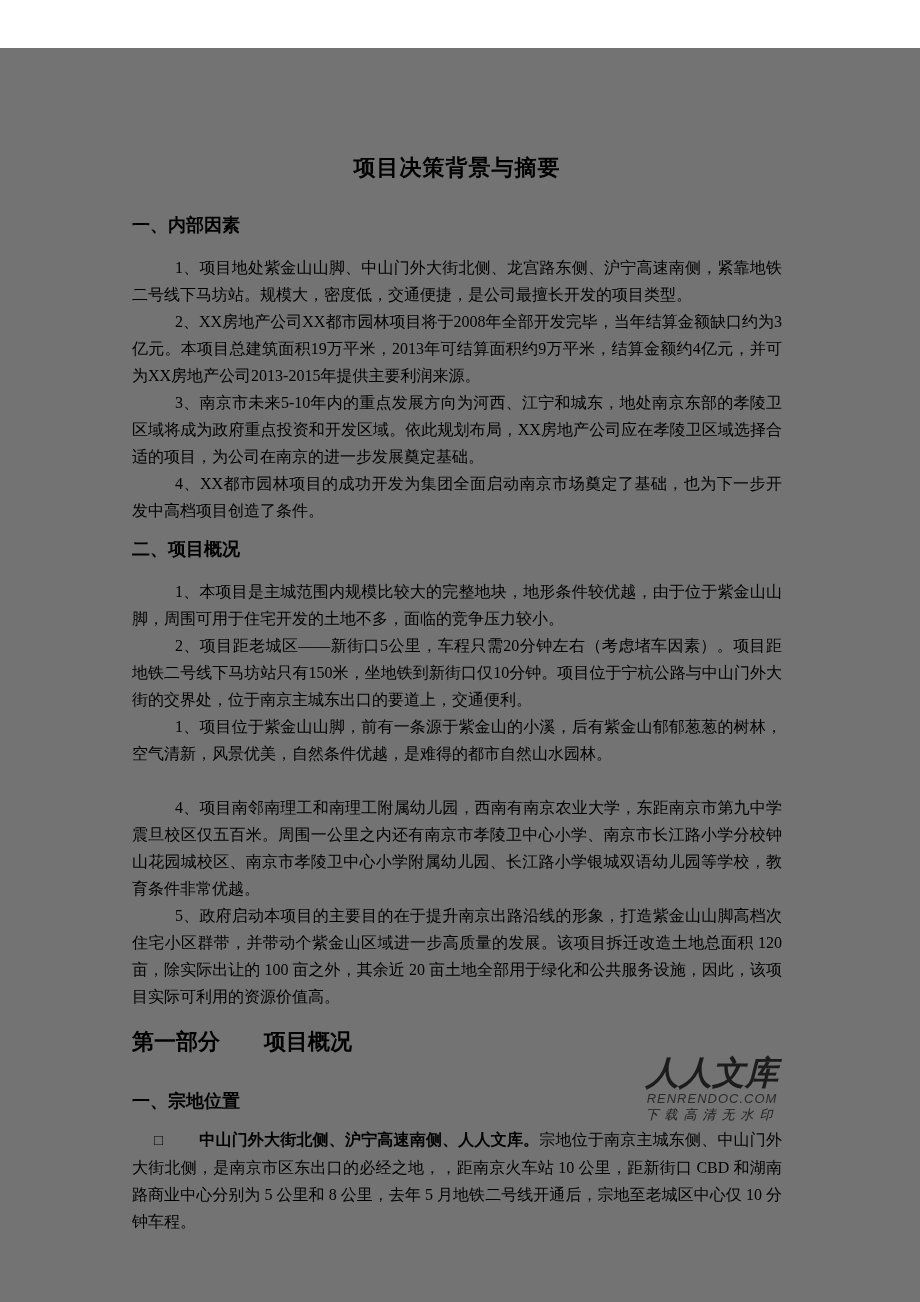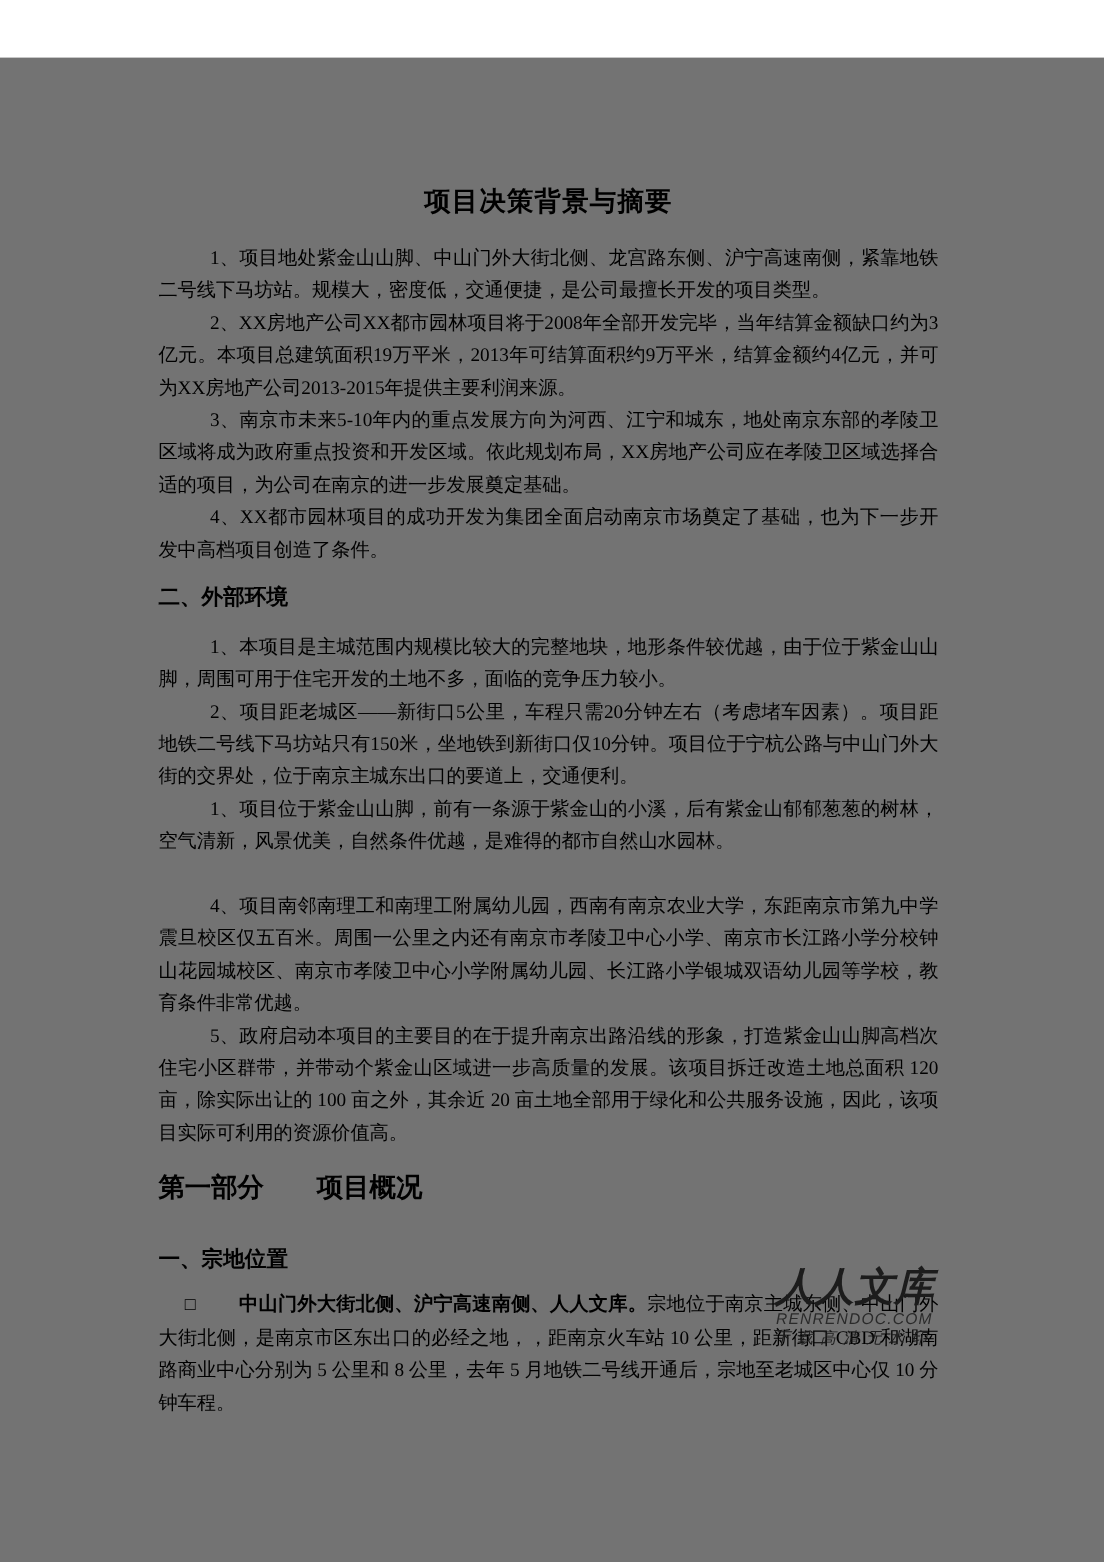--- a/index.html
+++ b/index.html
@@ -111,28 +111,29 @@
   }
 </style>
 </head>
 <body>
 
 <div class="page">
   <div class="content">
 
     <h1 class="doc-title">项目决策背景与摘要</h1>
 
+    <h2 class="sec-heading first">一、内部因素</h2>
     <div class="paras">
       <p class="para">1、项目地处紫金山山脚、中山门外大街北侧、龙宫路东侧、沪宁高速南侧，紧靠地铁二号线下马坊站。规模大，密度低，交通便捷，是公司最擅长开发的项目类型。</p>
       <p class="para">2、XX房地产公司XX都市园林项目将于2008年全部开发完毕，当年结算金额缺口约为3亿元。本项目总建筑面积19万平米，2013年可结算面积约9万平米，结算金额约4亿元，并可为XX房地产公司2013-2015年提供主要利润来源。</p>
       <p class="para">3、南京市未来5-10年内的重点发展方向为河西、江宁和城东，地处南京东部的孝陵卫区域将成为政府重点投资和开发区域。依此规划布局，XX房地产公司应在孝陵卫区域选择合适的项目，为公司在南京的进一步发展奠定基础。</p>
       <p class="para">4、XX都市园林项目的成功开发为集团全面启动南京市场奠定了基础，也为下一步开发中高档项目创造了条件。</p>
     </div>
 
-    <h2 class="sec-heading second">二、外部环境</h2>
+    <h2 class="sec-heading second">二、项目概况</h2>
     <div class="paras">
       <p class="para">1、本项目是主城范围内规模比较大的完整地块，地形条件较优越，由于位于紫金山山脚，周围可用于住宅开发的土地不多，面临的竞争压力较小。</p>
       <p class="para">2、项目距老城区——新街口5公里，车程只需20分钟左右（考虑堵车因素）。项目距地铁二号线下马坊站只有150米，坐地铁到新街口仅10分钟。项目位于宁杭公路与中山门外大街的交界处，位于南京主城东出口的要道上，交通便利。</p>
       <p class="para">1、项目位于紫金山山脚，前有一条源于紫金山的小溪，后有紫金山郁郁葱葱的树林，空气清新，风景优美，自然条件优越，是难得的都市自然山水园林。</p>
       <p class="para"></p>
       <p class="para">4、项目南邻南理工和南理工附属幼儿园，西南有南京农业大学，东距南京市第九中学震旦校区仅五百米。周围一公里之内还有南京市孝陵卫中心小学、南京市长江路小学分校钟山花园城校区、南京市孝陵卫中心小学附属幼儿园、长江路小学银城双语幼儿园等学校，教育条件非常优越。</p>
       <p class="para">5、政府启动本项目的主要目的在于提升南京出路沿线的形象，打造紫金山山脚高档次住宅小区群带，并带动个紫金山区域进一步高质量的发展。该项目拆迁改造土地总面积 120 亩，除实际出让的 100 亩之外，其余近 20 亩土地全部用于绿化和公共服务设施，因此，该项目实际可利用的资源价值高。</p>
     </div>
 
     <h1 class="part-heading">第一部分　　项目概况</h1>

